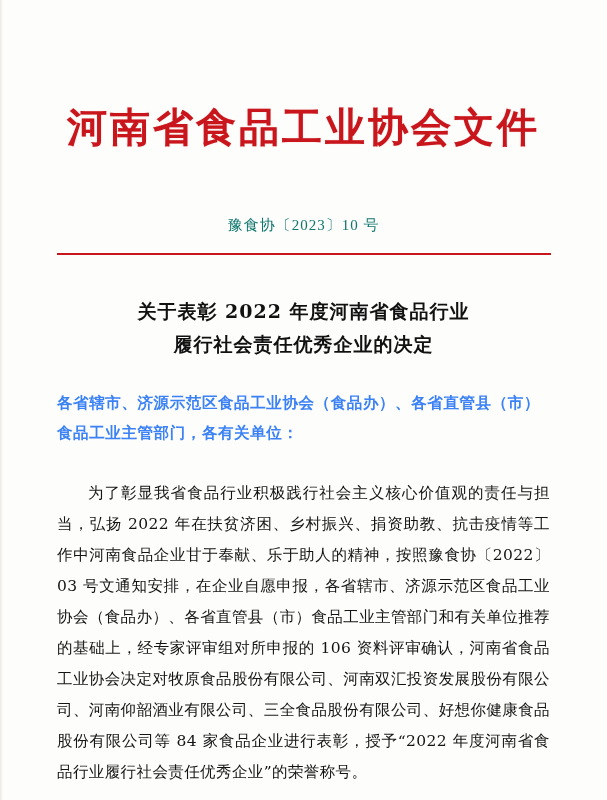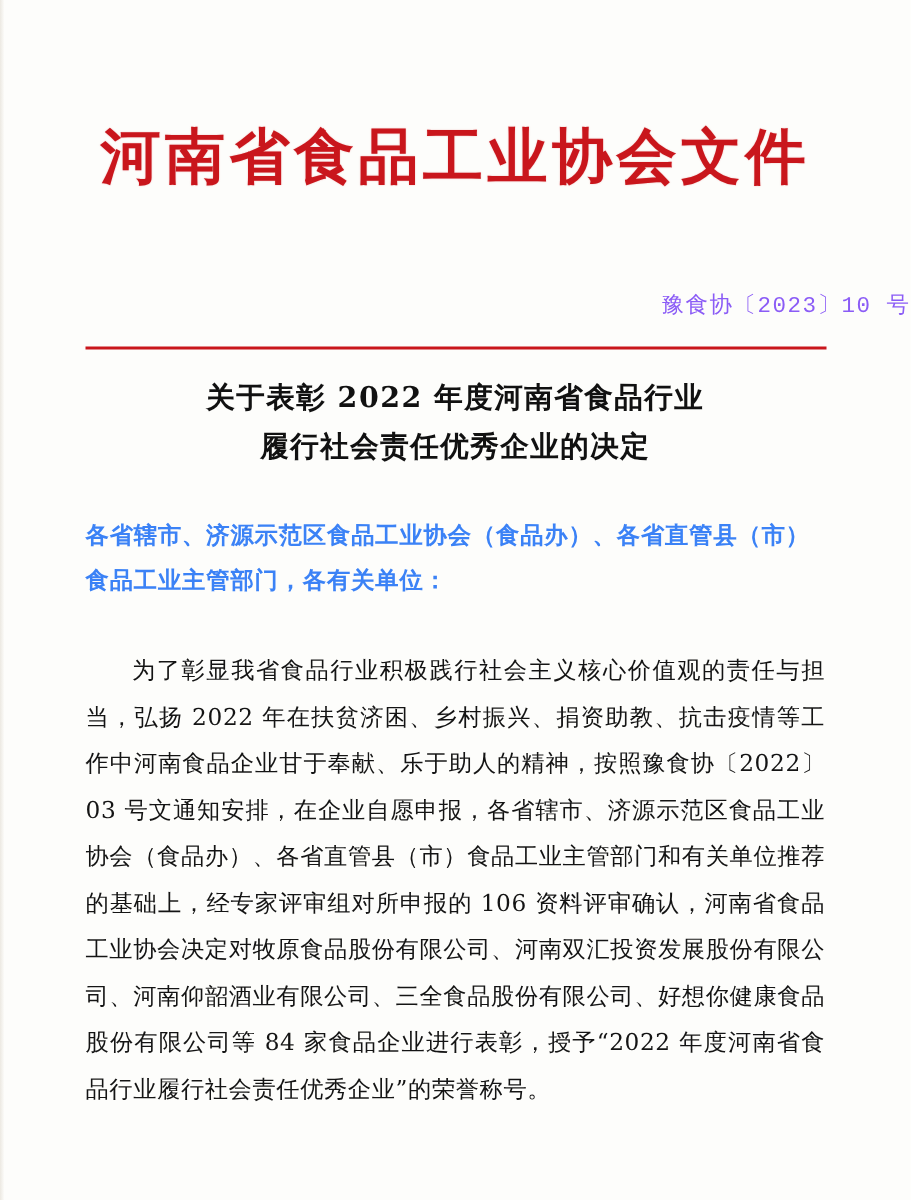--- a/index.html
+++ b/index.html
@@ -20,41 +20,41 @@
     background: #fdfdfb;
     box-sizing: border-box;
   }
   .doc-title {
     text-align: center;
     color: #c9161c;
     font-family: "DejaVu Serif", "Liberation Serif", serif;
     font-weight: bold;
     font-size: 40px;
     letter-spacing: 3px;
-    padding-top: 82px;
+    padding-top: 104px;
     line-height: 1.15;
     text-shadow: 0 0 1px rgba(201,22,28,0.35);
   }
   .doc-number {
-    text-align: right;
+    text-align: center;
     font-size: 15px;
-    color: #8b5cf6;
+    color: #0f766e;
     letter-spacing: 1px;
     margin-top: 66px;
-    font-family: Liberation Mono, monospace;
+    font-family: Liberation Serif, serif;
   }
   .red-rule {
     width: 494px;
     height: 2px;
     background: #c9161c;
     margin: 18px auto 0 auto;
   }
   .subject {
     text-align: center;
-    margin-top: 16px;
+    margin-top: 40px;
     font-size: 19px;
     font-weight: bold;
     color: #111111;
     line-height: 1.75;
     letter-spacing: 1px;
   }
   .subject .line {
     display: block;
   }
   .recipients {

